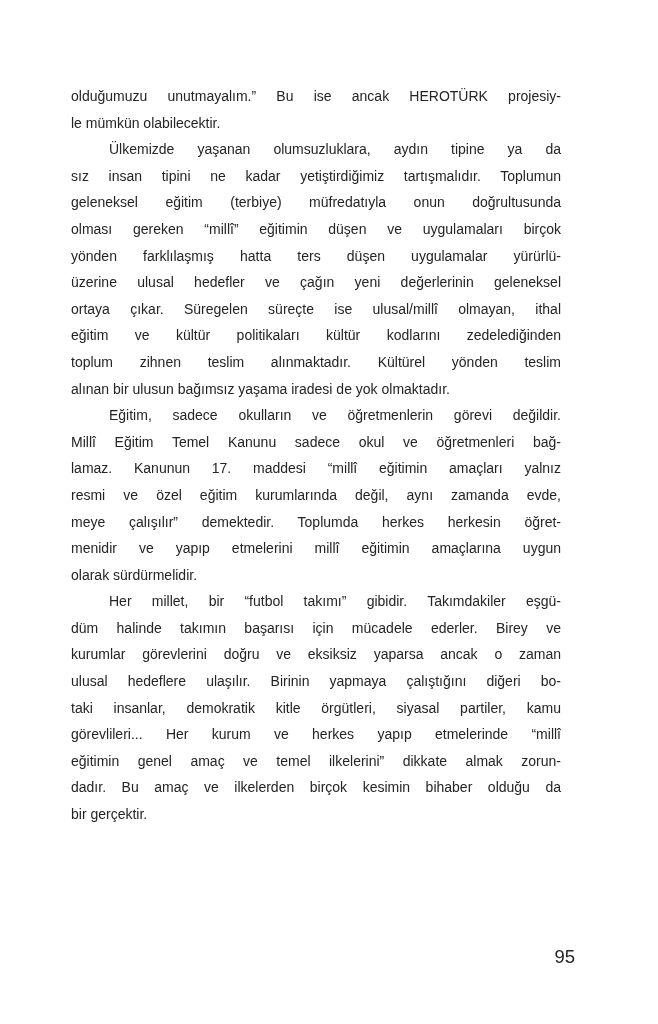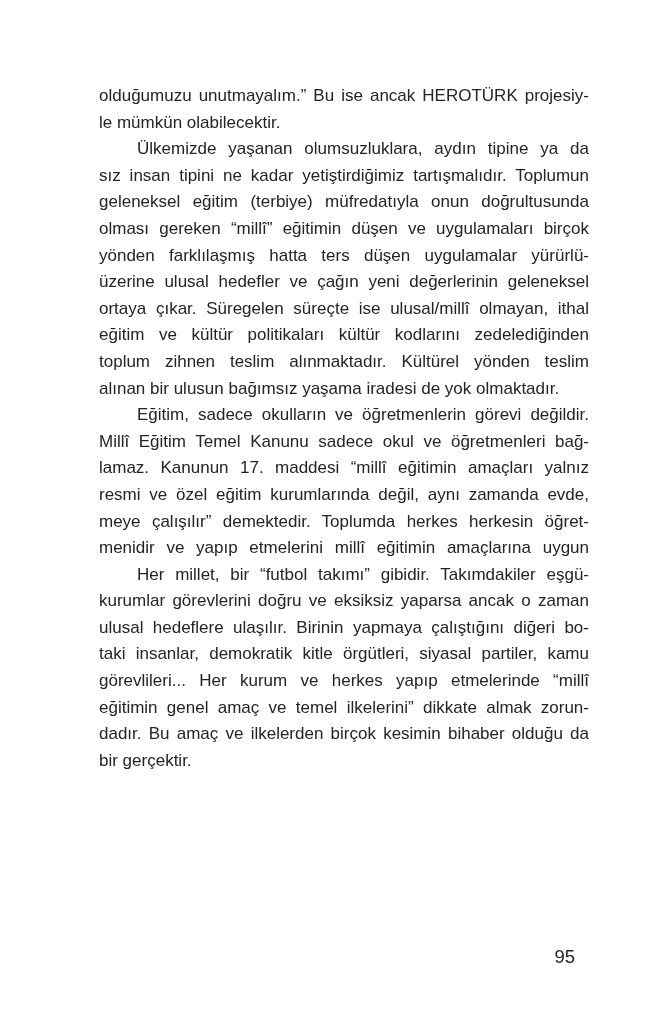--- a/index.html
+++ b/index.html
@@ -18,24 +18,24 @@
   .page {
     position: absolute;
     left: 0;
     top: 0;
     width: 658px;
     height: 1024px;
     background: #ffffff;
   }
   .text-body {
     position: absolute;
-    left: 99px;
+    left: 71px;
     top: 83px;
     width: 490px;
-    font-size: 17px;
+    font-size: 14px;
     line-height: 26.6px;
     letter-spacing: 0;
   }
   .paragraph {
     margin: 0;
     padding: 0;
   }
   .line {
     text-align: justify;
     text-align-last: justify;
@@ -78,23 +78,25 @@
         <div class="line">toplum zihnen teslim alınmaktadır. Kültürel yönden teslim</div>
         <div class="line last">alınan bir ulusun bağımsız yaşama iradesi de yok olmaktadır.</div>
       </div>
       <div class="paragraph">
         <div class="line indent">Eğitim, sadece okulların ve öğretmenlerin görevi değildir.</div>
         <div class="line">Millî Eğitim Temel Kanunu sadece okul ve öğretmenleri bağ-</div>
         <div class="line">lamaz. Kanunun 17. maddesi “millî eğitimin amaçları yalnız</div>
         <div class="line">resmi ve özel eğitim kurumlarında değil, aynı zamanda evde,</div>
         <div class="line">meye çalışılır” demektedir. Toplumda herkes herkesin öğret-</div>
         <div class="line">menidir ve yapıp etmelerini millî eğitimin amaçlarına uygun</div>
+        <div class="line last">olarak sürdürmelidir.</div>
       </div>
       <div class="paragraph">
         <div class="line indent">Her millet, bir “futbol takımı” gibidir. Takımdakiler eşgü-</div>
+        <div class="line">düm halinde takımın başarısı için mücadele ederler. Birey ve</div>
         <div class="line">kurumlar görevlerini doğru ve eksiksiz yaparsa ancak o zaman</div>
         <div class="line">ulusal hedeflere ulaşılır. Birinin yapmaya çalıştığını diğeri bo-</div>
         <div class="line">taki insanlar, demokratik kitle örgütleri, siyasal partiler, kamu</div>
         <div class="line">görevlileri... Her kurum ve herkes yapıp etmelerinde “millî</div>
         <div class="line">eğitimin genel amaç ve temel ilkelerini” dikkate almak zorun-</div>
         <div class="line">dadır. Bu amaç ve ilkelerden birçok kesimin bihaber olduğu da</div>
         <div class="line last">bir gerçektir.</div>
       </div>
     </div>
   <div class="page-number">95</div>

